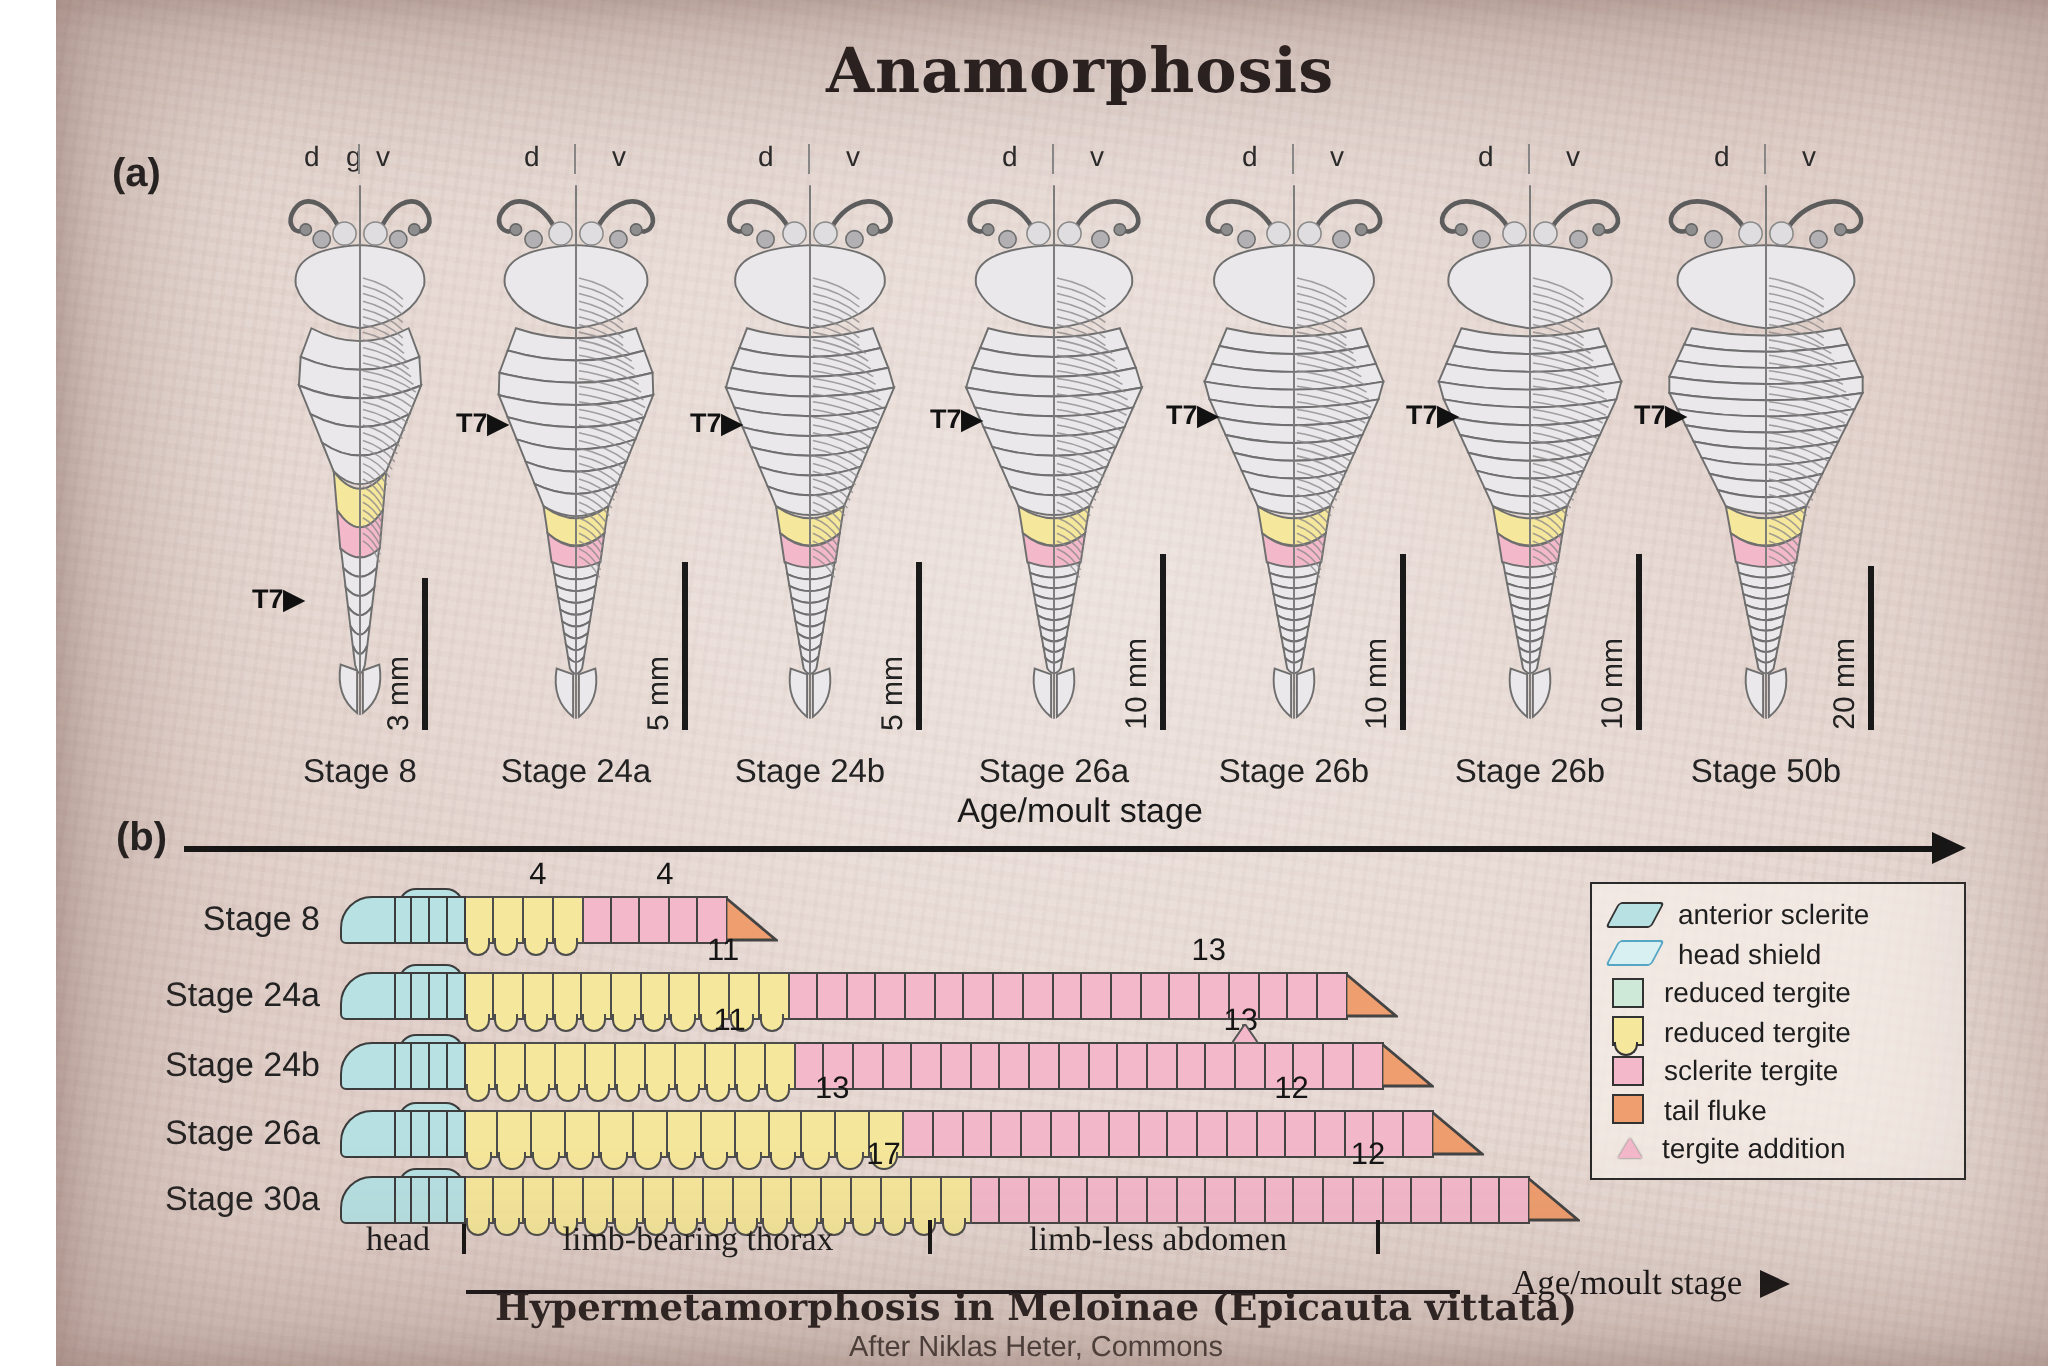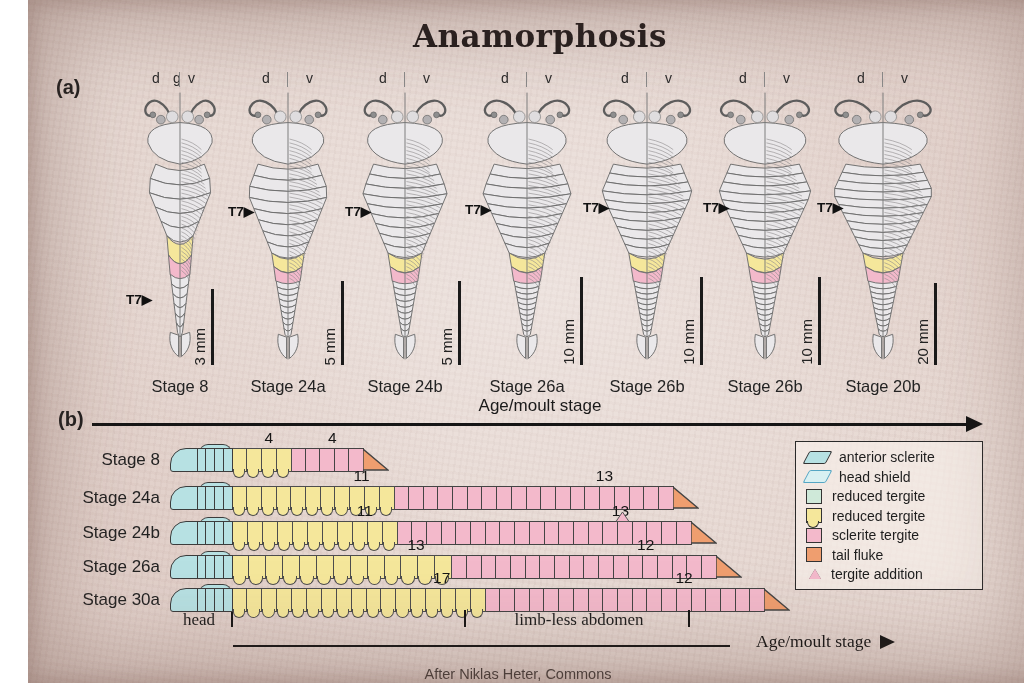--- a/index.html
+++ b/index.html
@@ -424,21 +424,21 @@
           <circle cx="32.83" cy="30" r="4.5" class="eye"></circle>
           <circle cx="87.17" cy="30" r="4.5" class="eye"></circle>
           <circle cx="21.467999999999996" cy="25" r="3" class="eye2"></circle>
           <circle cx="98.53200000000001" cy="25" r="3" class="eye2"></circle>
         </svg>
         <div class="t7" style="left:-8px;top:127px">T7▶</div>
         <div class="sbar" style="right:4px;top:211px;height:82px">
           <span class="sbar-label">20 mm</span>
           <span class="sbar-line"></span>
         </div>
-        <div class="stage-label">Stage 20b</div>
+        <div class="stage-label">Stage 50b</div>
       </div>
     </div>
 
   <div class="mid-axis">
     <div class="mid-axis-label">Age/moult stage</div>
     <div class="mid-axis-line"></div>
     <div class="mid-axis-head"></div>
   </div>
 
   <div class="panel-tag" style="left:30px;top:408px">(b)</div>
@@ -664,20 +664,21 @@
           <svg class="c-tail" width="26" height="23">
             <polygon points="0,1 25,22 0,22" fill="#ef9e6f" stroke="#444" stroke-width="1.4"></polygon>
           </svg>
           <span class="c-num" style="left:263.09999999999997px">17</span>
           <span class="c-num" style="left:505.4px">12</span>
         </div>
       </div>
       <div class="b-footer">
         <span class="bf-label" style="left:142px;width:58px">head</span>
         <span class="bf-tick" style="left:203px"></span>
+        <span class="bf-label" style="left:212px;width:218px">limb-bearing thorax</span>
         <span class="bf-tick" style="left:436px"></span>
         <span class="bf-label" style="left:445px;width:212px">limb-less abdomen</span>
         <span class="bf-tick" style="left:660px"></span>
         <div class="bf-line"></div>
         <div class="bf-axis">
           <span>Age/moult stage</span>
           <span class="bf-axis-head"></span>
         </div>
       </div>
     </div>
@@ -707,14 +708,15 @@
       <div class="l-item">
         <span class="sw sw-tail-fluke"></span>
         <span class="l-label">tail fluke</span>
       </div>
       <div class="l-item">
         <span class="sw sw-tergite-addition"></span>
         <span class="l-label">tergite addition</span>
       </div>
     </div>
 
+  <div class="caption1">Hypermetamorphosis in Meloinae (Epicauta vittata)</div>
   <div class="caption2">After Niklas Heter, Commons</div>
 </div>
 
 </body></html>

